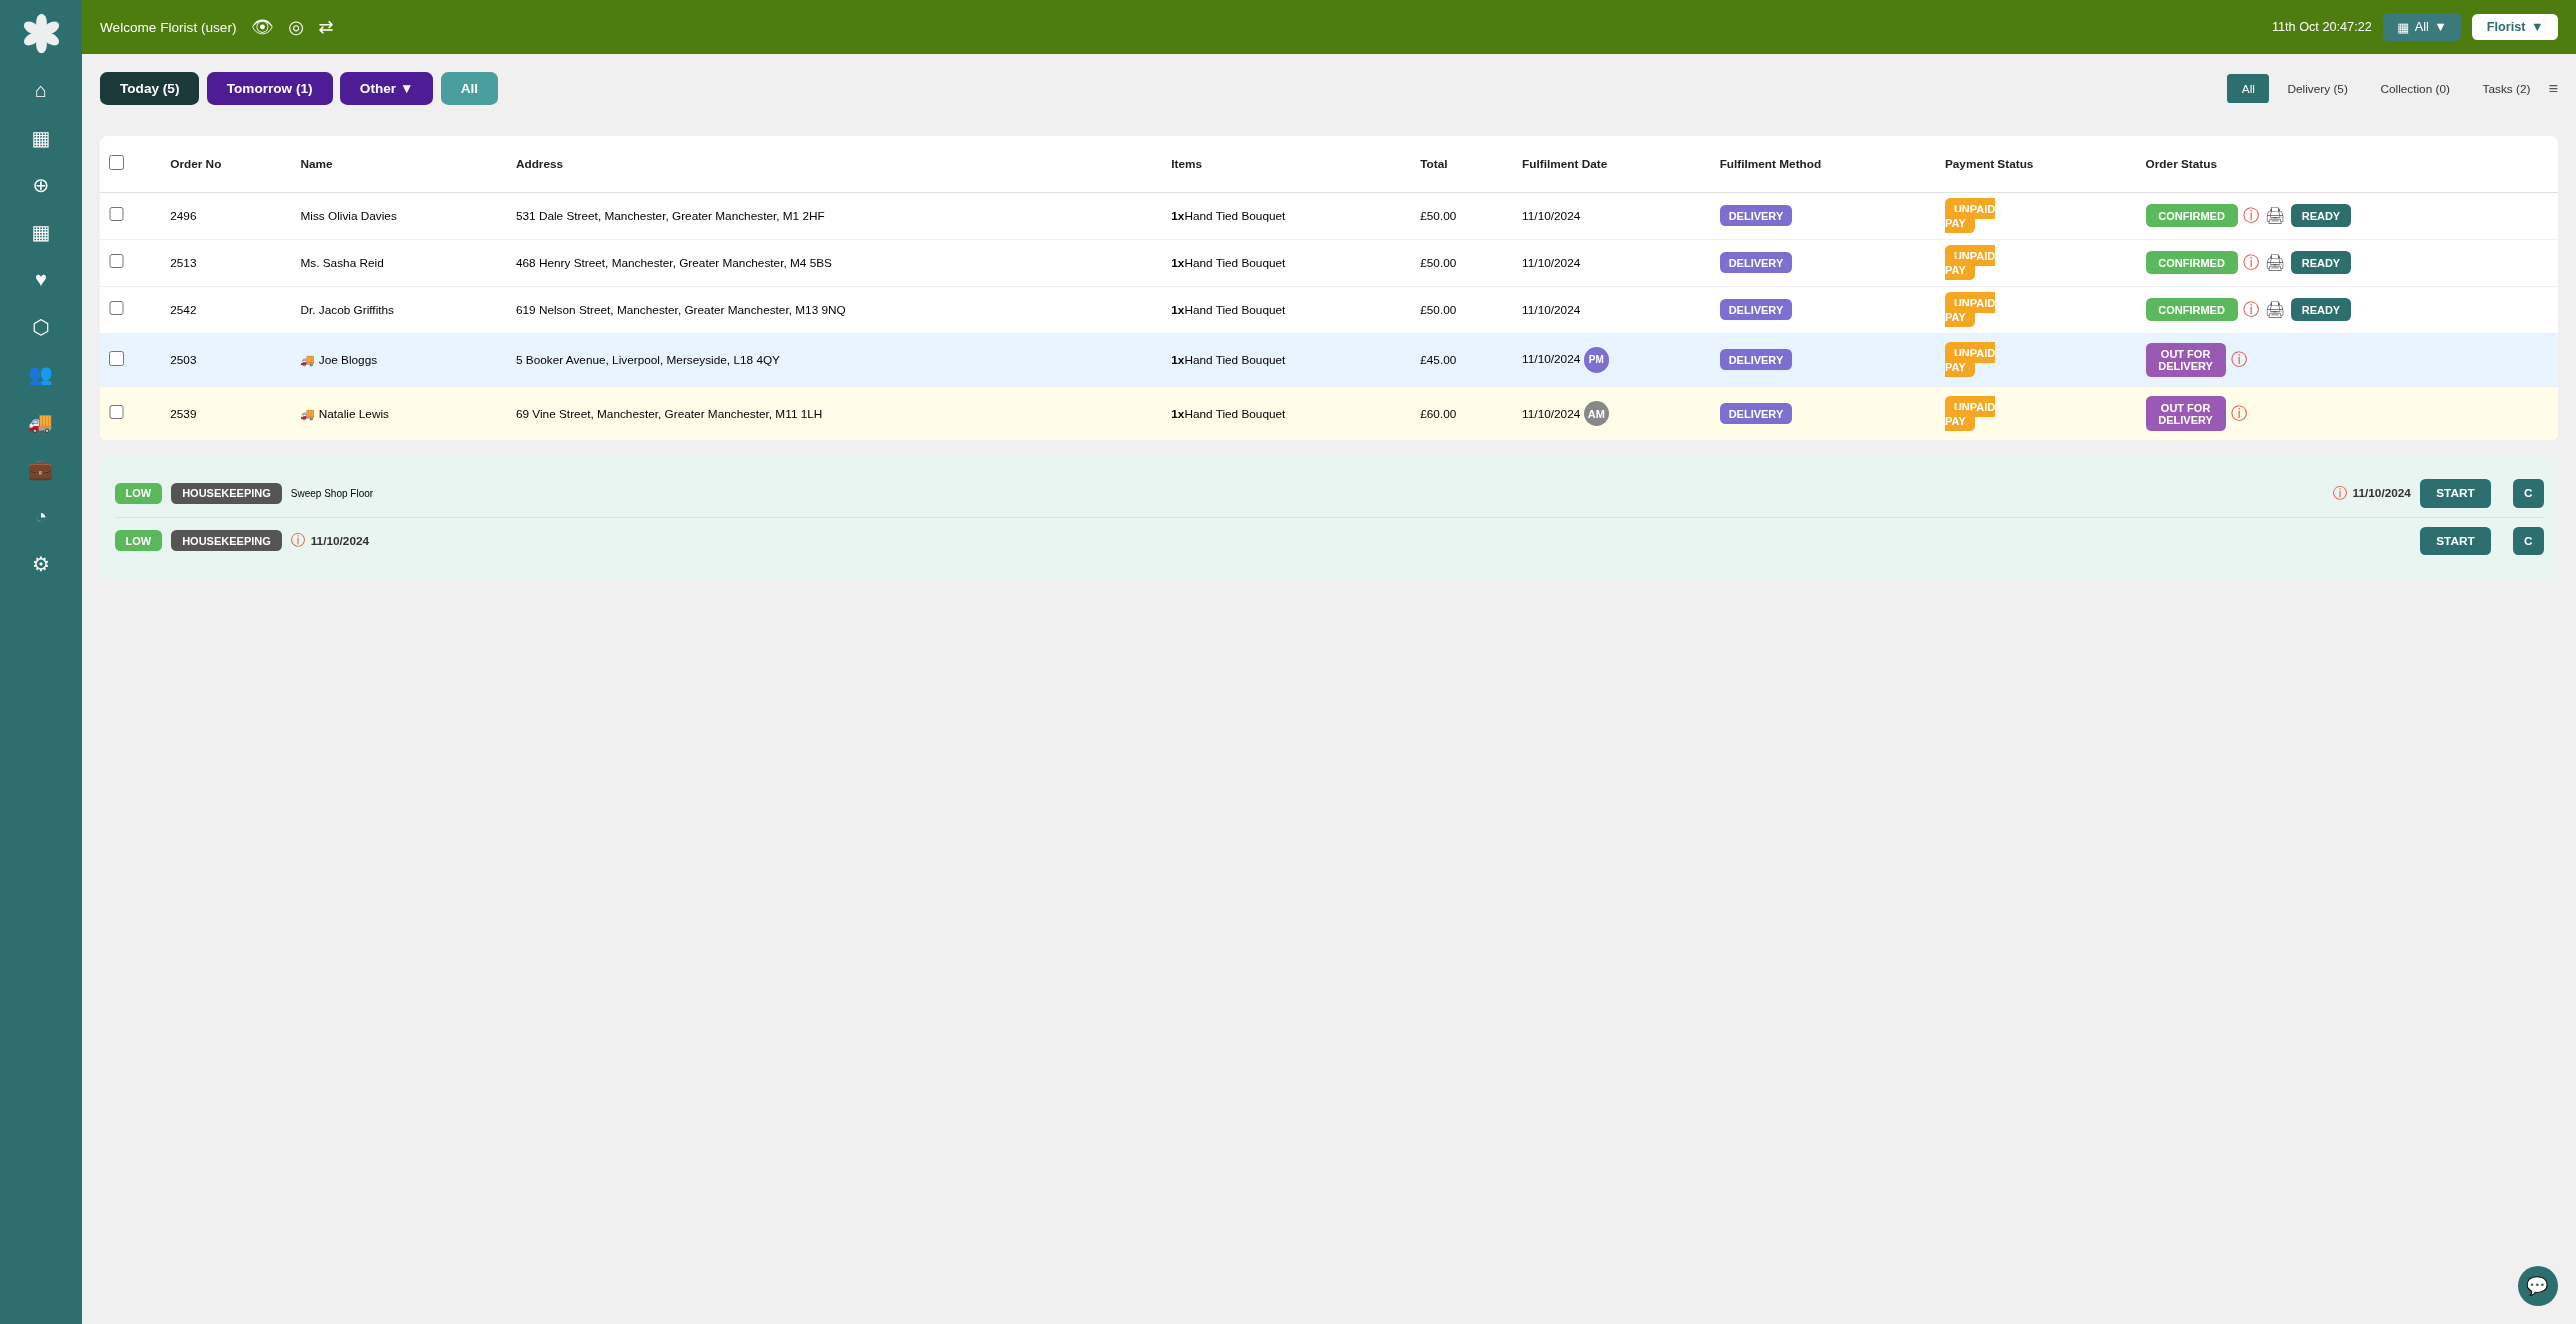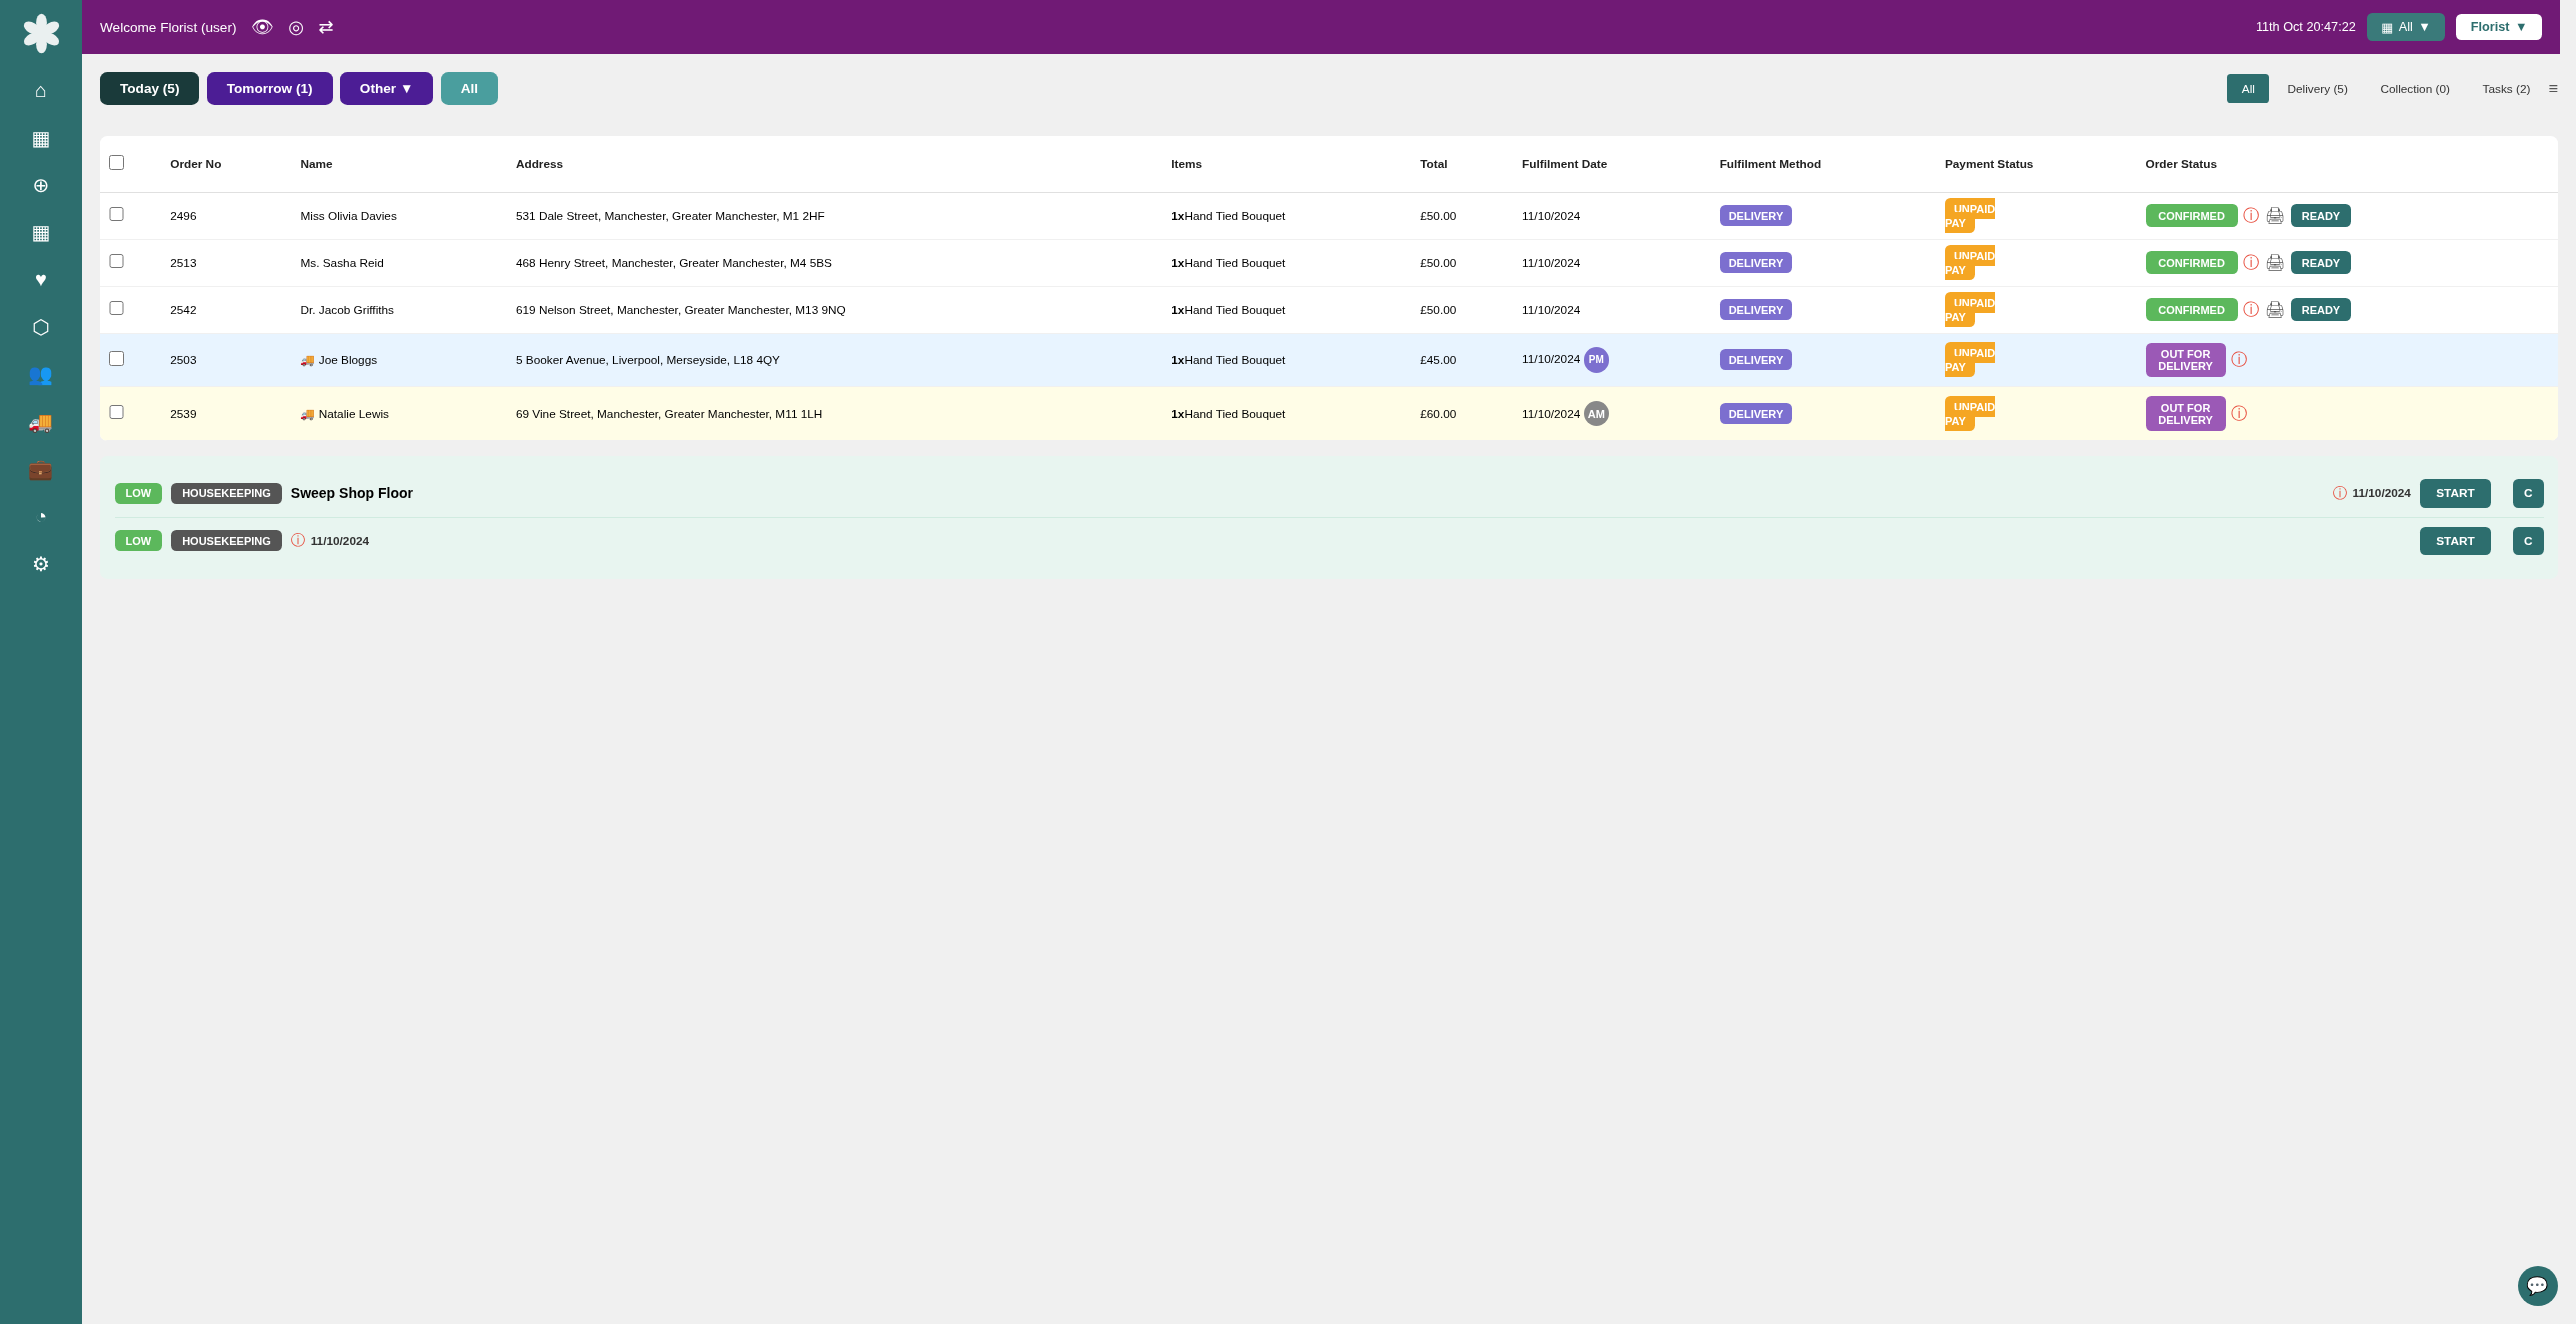--- a/index.html
+++ b/index.html
@@ -14,22 +14,22 @@
     .sidebar-logo {
       width: 45px; height: 45px; margin-bottom: 7.3px;
     }
     .sidebar-icon {
       width: 40px; height: 40px; display: flex; align-items: center; justify-content: center;
       color: white; font-size: 20px; cursor: pointer; border-radius: 7.3px;
     }
 
     
     .header {
-      position: fixed; left: 82px; top: 0; right: 16px; height: 54px;
-      background: #701a75; display: flex; align-items: center;
+      position: fixed; left: 82px; top: 0; right: 0; height: 54px;
+      background: #4d7c0f; display: flex; align-items: center;
       padding: 0 18px; justify-content: space-between; z-index: 99;
     }
     .header-left { display: flex; align-items: center; gap: 14.5px; color: white; font-size: 13.6px; }
     .header-right { display: flex; align-items: center; gap: 11px; color: white; font-size: 12.7px; }
     .header-icon { font-size: 18px; cursor: pointer; color: white; }
     .btn-all {
       background: #3a7a7a; color: white; border: none; padding: 6.4px 14.5px;
       border-radius: 5.4px; cursor: pointer; font-size: 12.7px; display: flex; align-items: center; gap: 5.4px;
     }
     .btn-florist {
@@ -125,21 +125,21 @@
     }
     .task-row:last-child { border-bottom: none; }
     .badge-low {
       background: #5cb85c; color: white; padding: 4.5px 11px; border-radius: 5.4px;
       font-size: 11px; font-weight: bold;
     }
     .badge-housekeeping {
       background: #555; color: white; padding: 4.5px 11px; border-radius: 5.4px;
       font-size: 11px; font-weight: bold;
     }
-    .task-name { flex: 1; font-size: 14px; font-weight: 700; }
+    .task-name { flex: 1; font-size: 10px; font-weight: 400; }
     .task-info { display: flex; align-items: center; gap: 5.4px; }
     .task-info-icon { color: #e74c3c; font-size: 14.5px; }
     .task-date { font-size: 11.8px; font-weight: bold; color: #333; }
     .task-actions { display: flex; align-items: flex-end; gap: 22px; margin-left: auto; }
     .btn-start {
       background: #2d6e6e; color: white; border: none; padding: 7.3px 16.3px;
       border-radius: 5.4px; cursor: pointer; font-size: 11.8px; font-weight: bold;
     }
     .btn-c {
       background: #2d6e6e; color: white; border: none; padding: 7.3px 11px;

